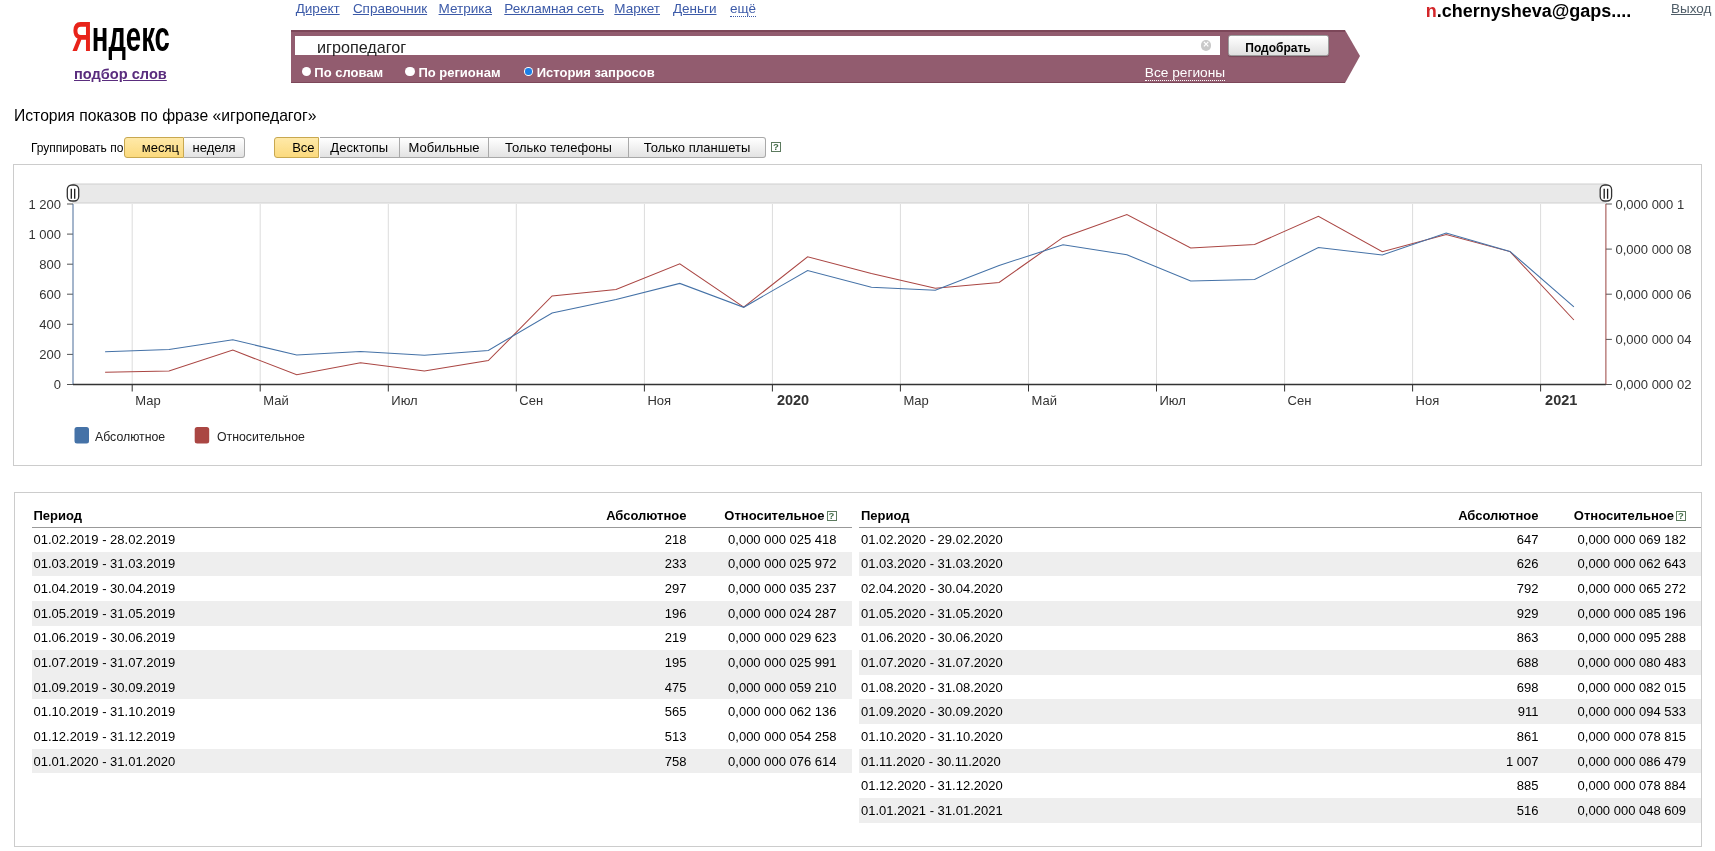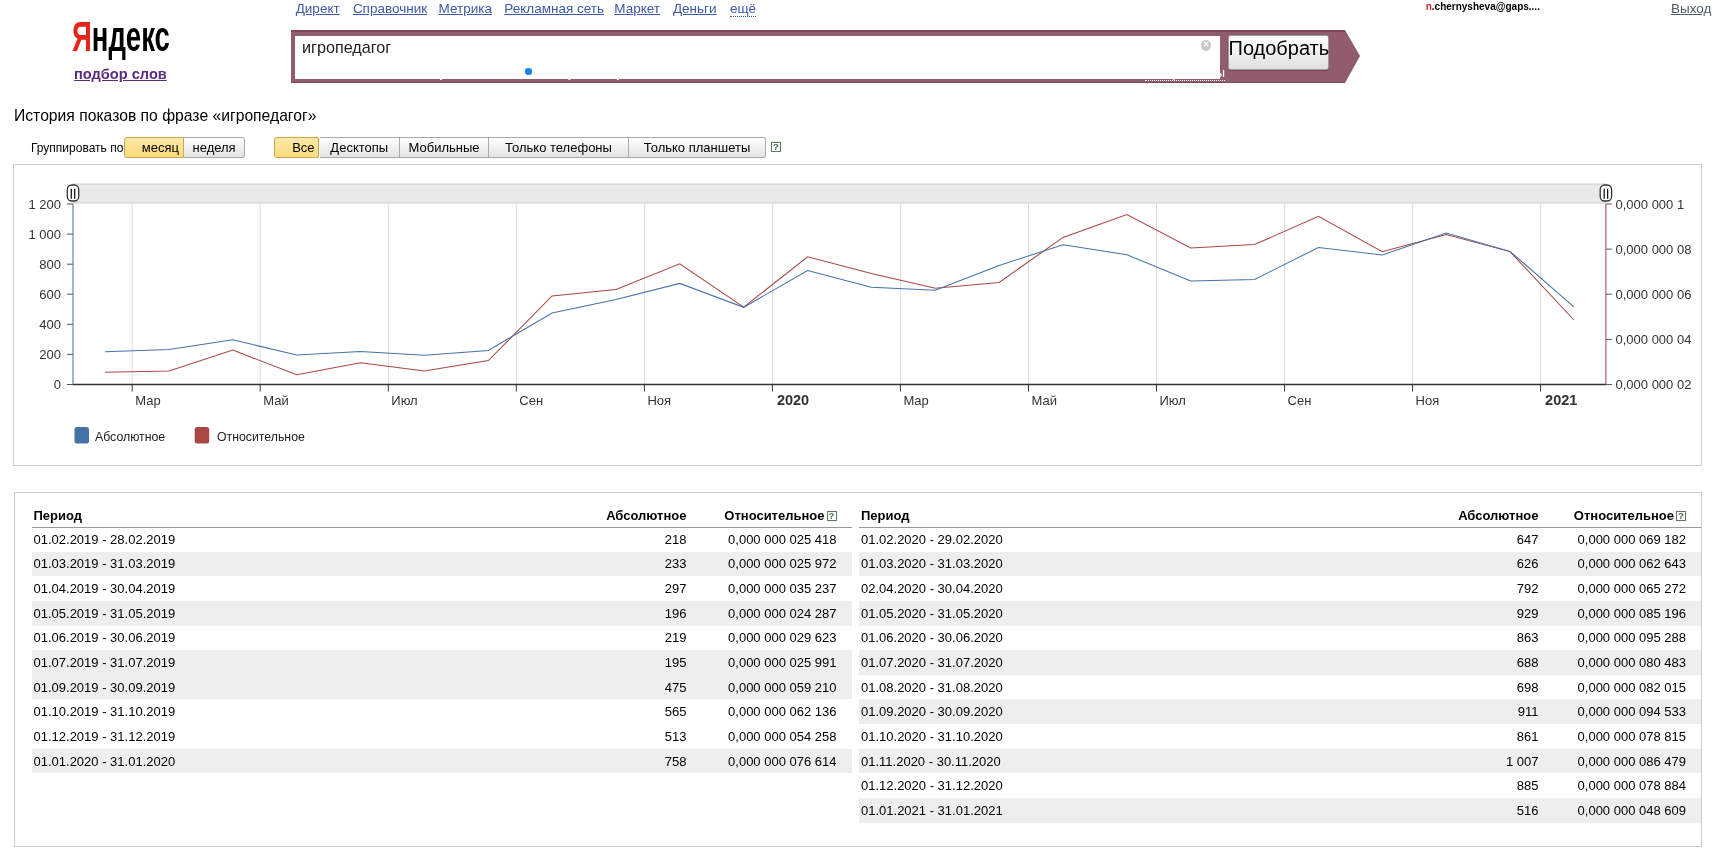--- a/index.html
+++ b/index.html
@@ -1,22 +1,22 @@
 <!DOCTYPE html>
 <html><head><meta charset="utf-8">
 <style>
 * { margin:0; padding:0; box-sizing:border-box; }
 html,body { width:1715px; height:851px; background:#fff; font-family:"Liberation Sans", sans-serif; position:relative; overflow:hidden; }
 .abs { position:absolute; }
 a { text-decoration:underline; }
 .nav a { color:#3c5aa8; font-size:13.5px; }
 .band { left:291px; top:30px; width:1054px; height:53px; background:#925c6f; border-top:2px solid #7c4759; border-bottom:1px solid #7c4759; }
 .arrow { left:1345px; top:30px; width:0; height:0; border-left:15px solid #925c6f; border-top:26px solid transparent; border-bottom:27px solid transparent; }
-.sinput { left:295px; top:35.5px; width:925px; height:43px; background:#fff; font-size:16.2px; color:#222; line-height:23px; padding-left:7px; }
-.btn { left:1227.5px; top:35px; width:101px; height:35px; background:linear-gradient(#ffffff,#e0e0e0); border:1px solid #9c9c9c; border-radius:2.5px; font-size:20px; color:#000; text-align:center; line-height:24px; box-shadow:0 1px 1px rgba(0,0,0,0.2); }
+.sinput { left:295px; top:35.5px; width:925px; height:19px; background:#fff; font-size:16.2px; color:#222; line-height:23px; padding-left:22px; }
+.btn { left:1227.5px; top:35px; width:101px; height:21px; background:linear-gradient(#ffffff,#e0e0e0); border:1px solid #9c9c9c; border-radius:2.5px; font-size:12px; color:#000; text-align:center; line-height:24px; box-shadow:0 1px 1px rgba(0,0,0,0.2);font-weight:bold; }
 .radio { width:9.5px; height:9.5px; border-radius:50%; background:#fff; display:inline-block; vertical-align:-1px; }
 .rlabel { color:#fff; font-size:13px; font-weight:bold; }
 .chartbox { left:13px; top:164px; width:1689px; height:302px; border:1px solid #ccc; background:#fff; }
 .tablebox { left:14px; top:492px; width:1688px; height:355px; border:1px solid #ccc; background:#fff; }
 .dt { position:absolute; border-collapse:collapse; table-layout:fixed; font-size:13px; color:#000; }
 .dt td { height:24.65px; padding:0 2px; white-space:nowrap; overflow:hidden; }
 .dt .r { text-align:right; }
 .dt .rp { padding-right:15px; }
 .dt tr.hd td { font-weight:bold; border-bottom:1px solid #999; height:23px; vertical-align:bottom; padding-bottom:4px;margin-top:29px; }
 .dt tr.odd td { background:#eee; }
@@ -27,21 +27,21 @@
 <body>
 <div class="abs nav" style="left:295.7px;top:1px;white-space:nowrap">
 <a class="abs" style="left:0">Директ</a>
 <a class="abs" style="left:57.2px">Справочник</a>
 <a class="abs" style="left:142.9px">Метрика</a>
 <a class="abs" style="left:208.6px">Рекламная сеть</a>
 <a class="abs" style="left:318.6px">Маркет</a>
 <a class="abs" style="left:377.2px">Деньги</a>
 <a class="abs" style="left:434.3px;text-decoration:none;border-bottom:1px dotted #3c5aa8">ещё</a>
 </div>
-<div class="abs" style="left:1425.7px;top:0.5px;font-size:10px;font-weight:bold;color:#000"><span style="color:#d3262a">n</span>.chernysheva@gaps....</div>
+<div class="abs" style="left:1425.7px;top:0.5px;font-size:18px;font-weight:bold;color:#000"><span style="color:#d3262a">n</span>.chernysheva@gaps....</div>
 <a class="abs" style="left:1671px;top:0.5px;font-size:13.5px;color:#4f5d68">Выход</a>
 
 <div class="abs" style="left:72px;top:12.5px;font-size:42px;font-weight:bold;letter-spacing:0px;transform:scaleX(0.655);transform-origin:left top;white-space:nowrap"><span style="color:#e8231a">Я</span><span style="color:#000">ндекс</span></div>
 <a class="abs" style="left:74px;top:66px;font-size:14.6px;font-weight:bold;color:#5a2d7e">подбор слов</a>
 
 <div class="abs band"></div>
 <div class="abs arrow"></div>
 <div class="abs sinput">игропедагог</div>
 <div class="abs" style="left:1200.9px;top:40.4px;width:10.6px;height:10.6px;border-radius:50%;background:#c9c9c9;color:#fff;font-size:8px;line-height:10.6px;text-align:center;font-weight:bold">✕</div>
 <div class="abs btn">Подобрать</div>

